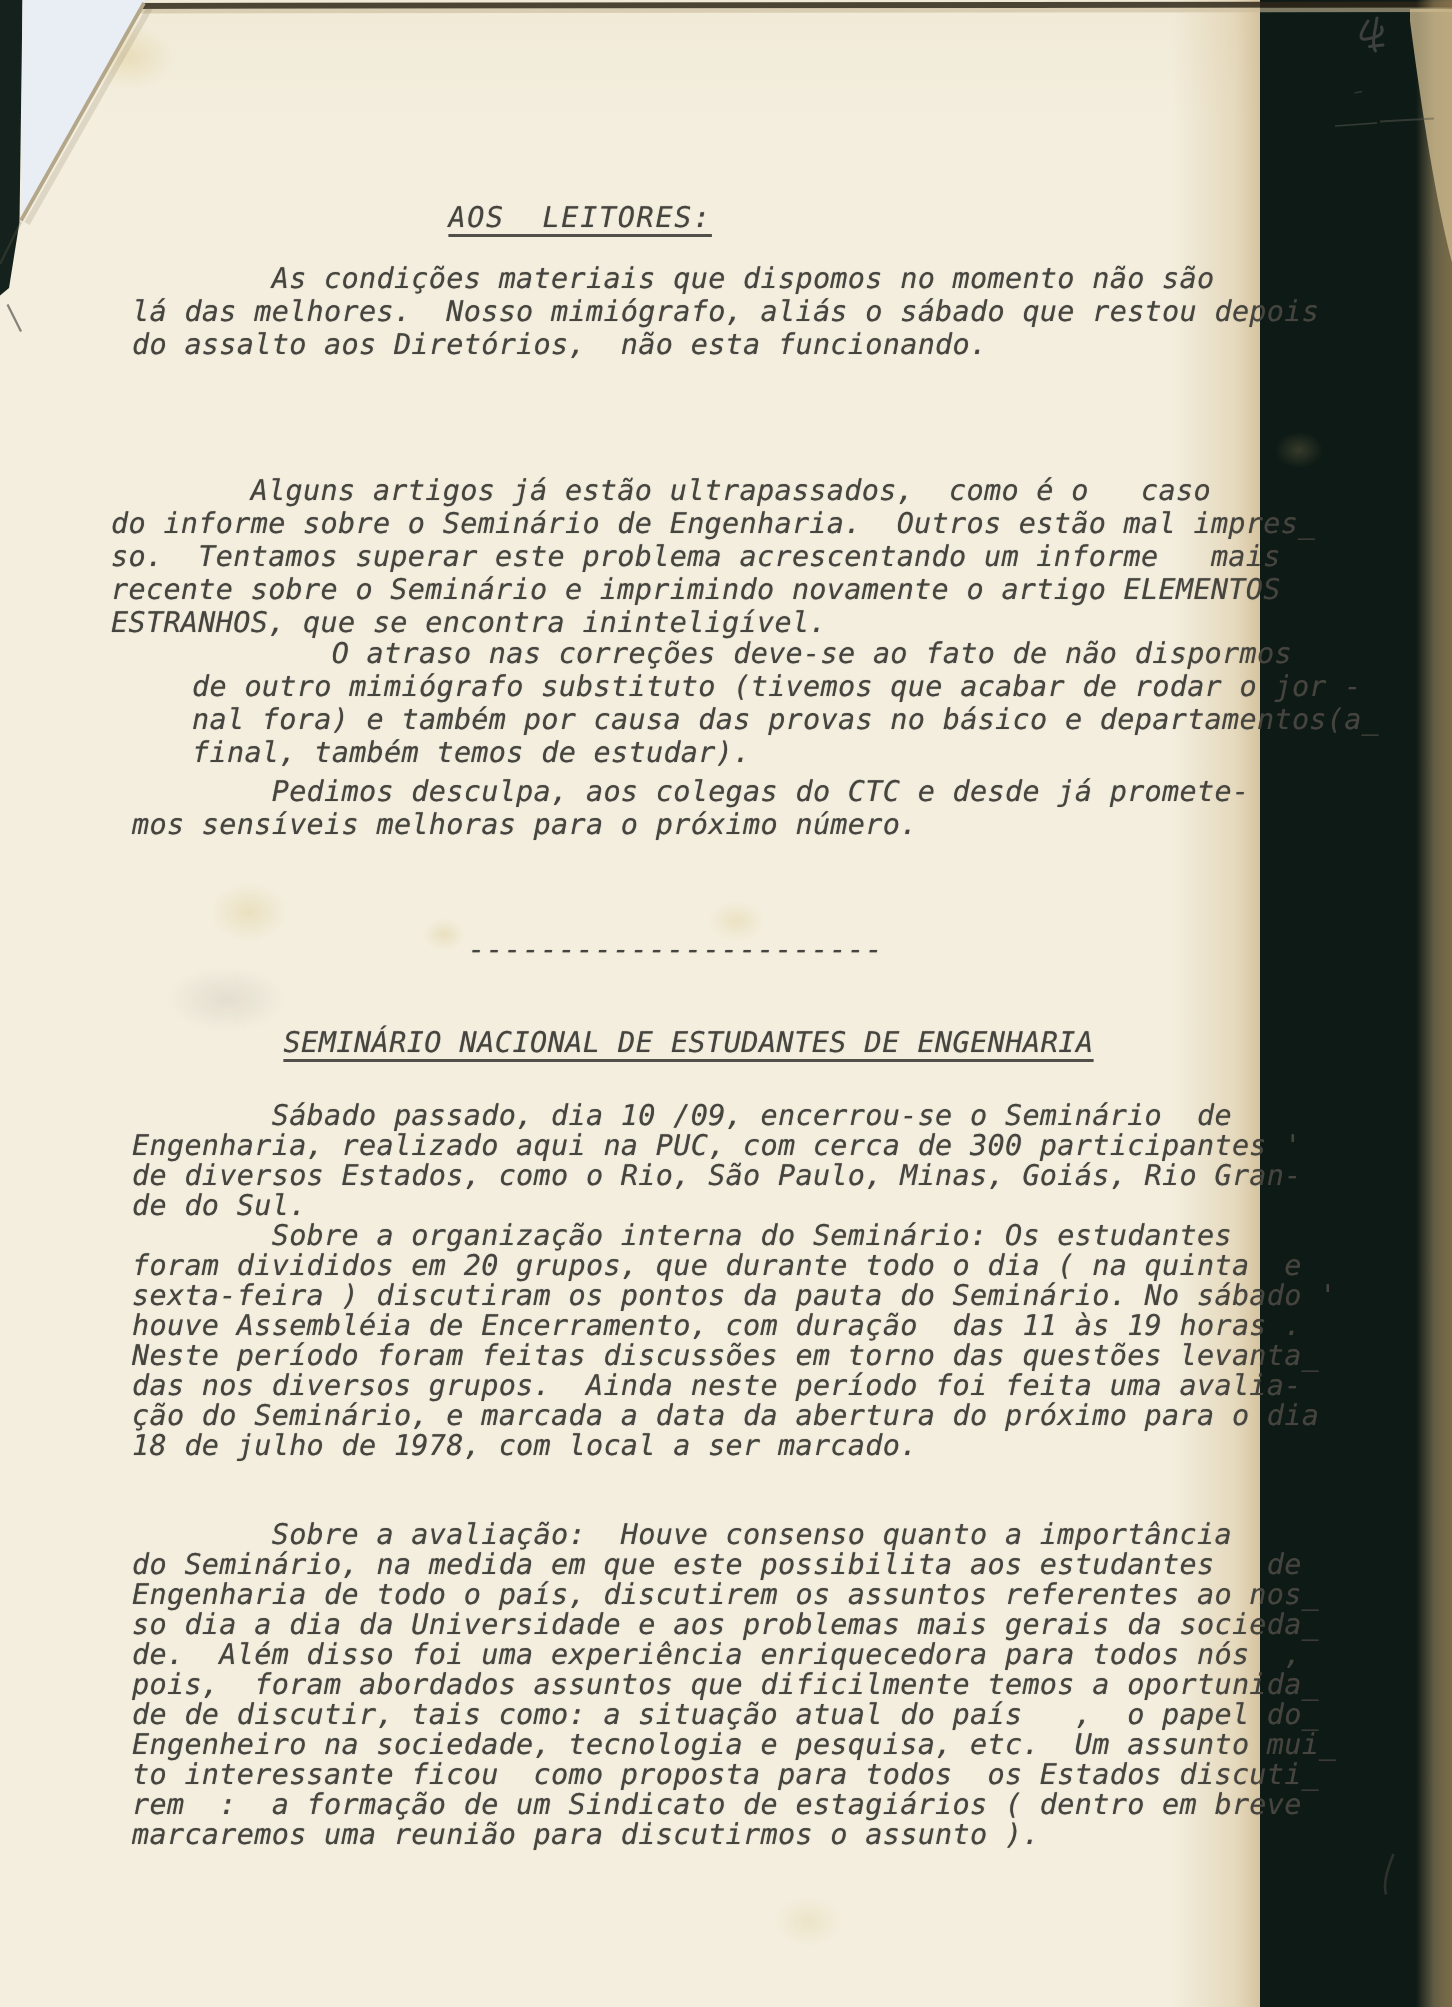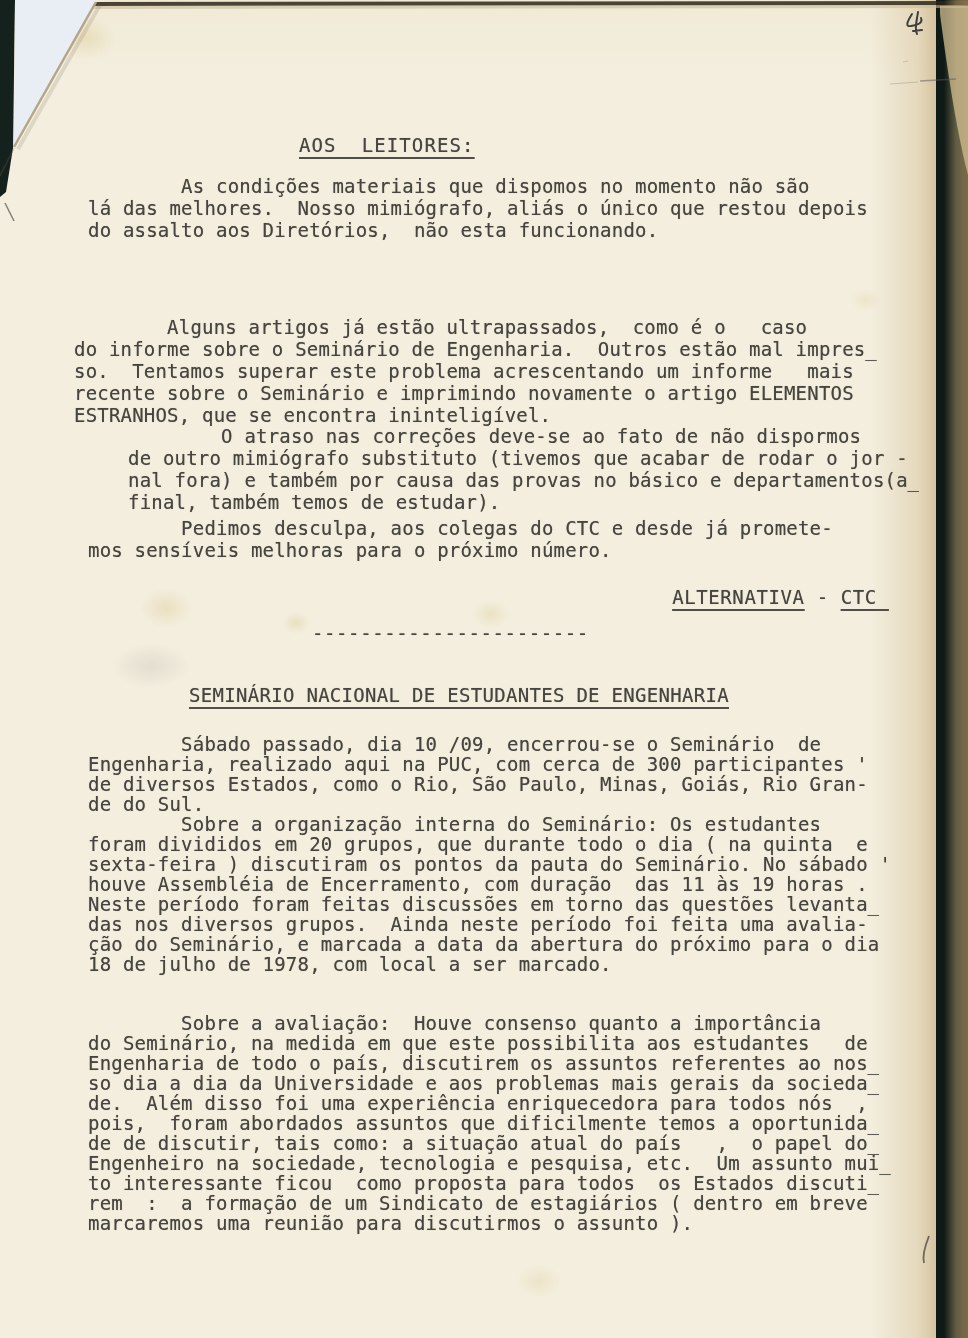--- a/index.html
+++ b/index.html
@@ -2,25 +2,26 @@
 <html><head>
 <meta charset="utf-8">
 <style>
   html,body{margin:0;padding:0;}
   body{
     width:968px;height:1338px;overflow:hidden;
     background:#0e1a16;
     font-family:"DejaVu Sans Mono","Liberation Mono",monospace;
   }
   .page{
-    position:relative;width:936px;height:1338px;
+    position:relative;width:840px;height:1338px;
     background:
       linear-gradient(90deg, rgba(233,221,193,0) 93%, rgba(213,192,150,0.45) 98%, rgba(198,173,126,0.65) 100%),
       linear-gradient(180deg, rgba(236,226,200,0.35) 0%, rgba(236,226,200,0) 6%),
       #f3eede;
+    font-style: italic;
   }
   .txt{
     position:absolute;
     white-space:pre;
     color:#45443e;
     font-size:19px;
     letter-spacing:0.2px;
     text-shadow:0 0 0.7px rgba(69,68,62,0.55);
   }
   .sec1{line-height:22px;}
@@ -100,41 +101,38 @@
     <path d="M903,62 L908,61" stroke="rgba(130,125,115,0.3)" stroke-width="1" fill="none"></path>
 
     <path d="M929,1236 C925,1246 922,1255 924,1263" stroke="rgba(60,58,52,0.7)" stroke-width="1.8" fill="none"></path>
 
     <path d="M5,203 L14,221" stroke="rgba(60,58,52,0.6)" stroke-width="1.5" fill="none"></path>
   </svg>
 
   <div class="txt sec1 heading title1" style="left:299px;top:134px;">AOS  LEITORES:</div>
 
   <div class="txt sec1" style="left:88px;top:175px;">        As condições materiais que dispomos no momento não são
-lá das melhores.  Nosso mimiógrafo, aliás o único que restou depois
+lá das melhores.  Nosso mimiógrafo, aliás o sábado que restou depois
 do assalto aos Diretórios,  não esta funcionando.</div>
 
 
   <div class="txt sec1" style="left:74px;top:316px;">        Alguns artigos já estão ultrapassados,  como é o   caso
 do informe sobre o Seminário de Engenharia.  Outros estão mal impres̲
 so.  Tentamos superar este problema acrescentando um informe   mais
 recente sobre o Seminário e imprimindo novamente o artigo ELEMENTOS
 ESTRANHOS, que se encontra ininteligível.</div>
 
   <div class="txt sec1" style="left:88px;top:425px;margin-left:40px;">        O atraso nas correções deve-se ao fato de não dispormos
 de outro mimiógrafo substituto (tivemos que acabar de rodar o jor -
 nal fora) e também por causa das provas no básico e departamentos(a̲
 final, também temos de estudar).</div>
 
   <div class="txt sec1" style="left:88px;top:517px;">        Pedimos desculpa, aos colegas do CTC e desde já promete-
 mos sensíveis melhoras para o próximo número.</div>
 
-  <div class="txt sec1 sig" style="left:624px;top:564px;">
-    <span class="u">ALTERNATIVA</span><span> - </span><span class="u">CTC </span>
-  </div>
 
   <div class="txt sec1" style="left:312px;top:622px;letter-spacing:0.6px;">-----------------------</div>
 
   <div class="txt sec1 heading title2" style="left:189px;top:684px;">SEMINÁRIO NACIONAL DE ESTUDANTES DE ENGENHARIA</div>
 
   <div class="txt sec2" style="left:88px;top:734px;">        Sábado passado, dia 10 /09, encerrou-se o Seminário  de
 Engenharia, realizado aqui na PUC, com cerca de 300 participantes '
 de diversos Estados, como o Rio, São Paulo, Minas, Goiás, Rio Gran-
 de do Sul.
         Sobre a organização interna do Seminário: Os estudantes

